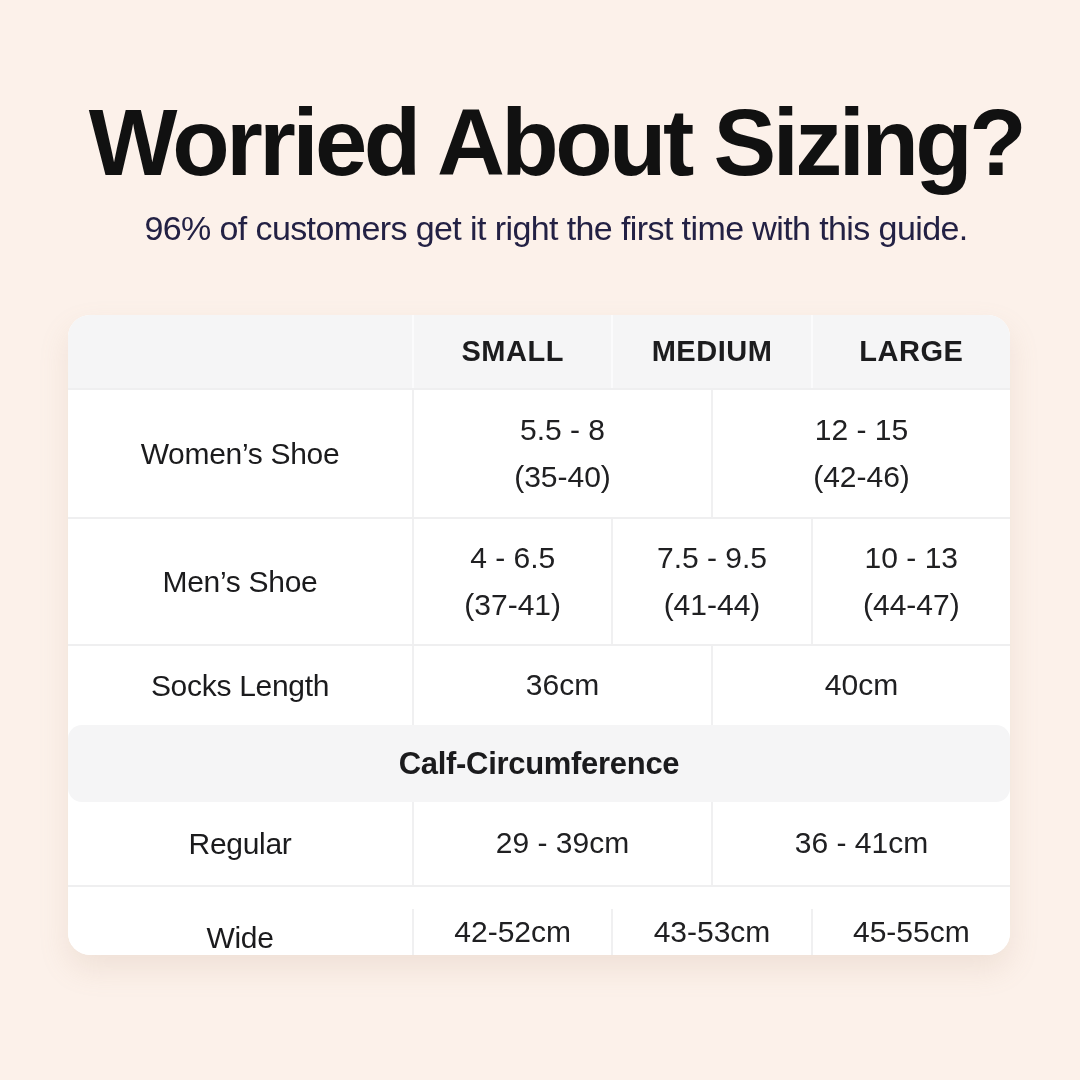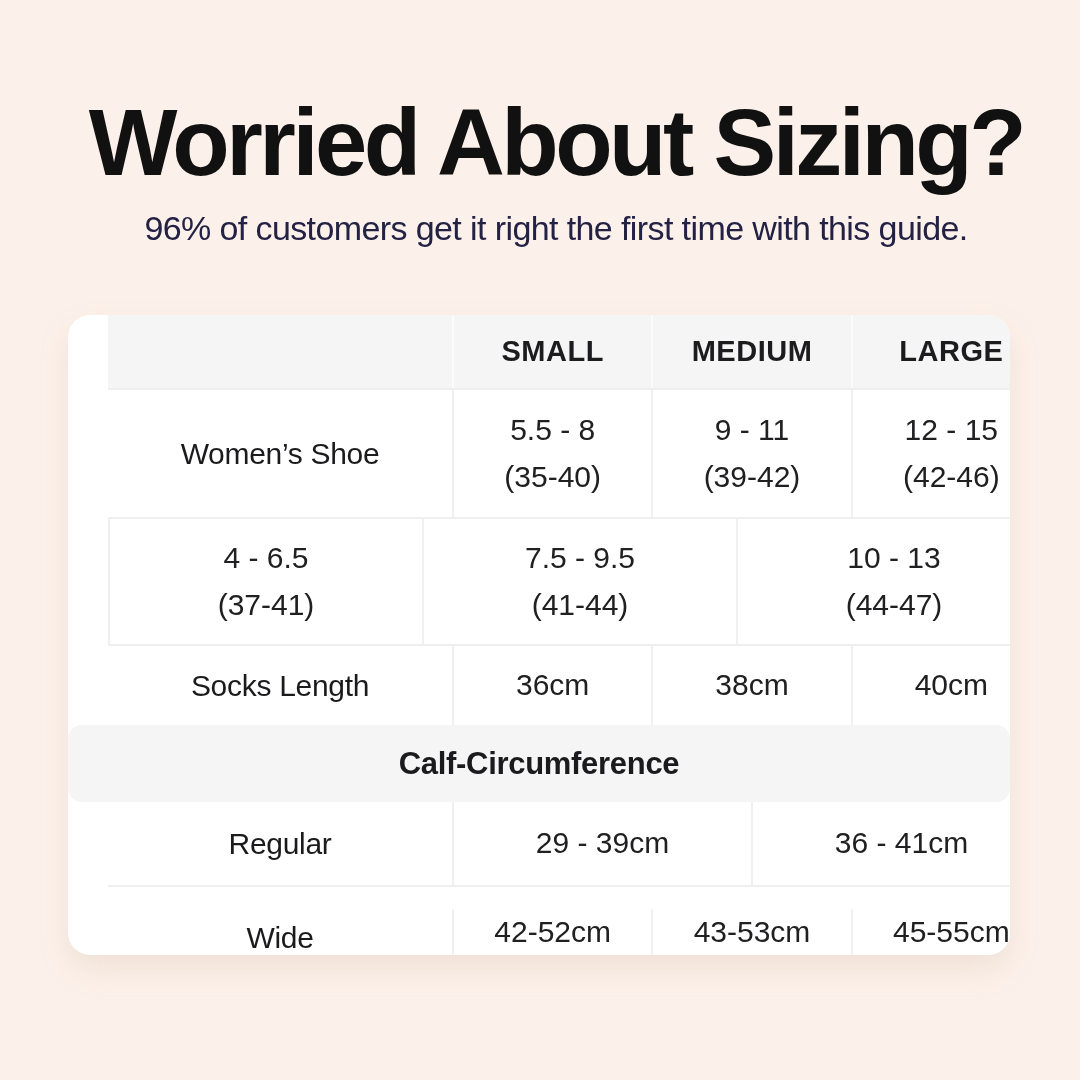--- a/index.html
+++ b/index.html
@@ -38,21 +38,21 @@
     width: 942px;
     height: 640px;
     background: #FFFFFF;
     border-radius: 22px;
     box-shadow: 0 14px 30px rgba(176, 140, 118, 0.16);
     overflow: hidden;
     display: flex;
     flex-direction: column;
   }
 
-  .trow { display: flex; width: 100%; margin-left: 40px; }
+  .trow { display: flex; width: 100%; }
   .cell {
     display: flex;
     flex-direction: column;
     align-items: center;
     justify-content: center;
     text-align: center;
   }
   .c-label { width: 344px; }
   .c-val { flex: 1; }
 
@@ -121,51 +121,45 @@
     <div class="cell c-val col-head">LARGE</div>
   </div>
 
   <div class="trow row-body row-women">
     <div class="cell c-label row-label">Women’s Shoe</div>
     <div class="cell c-val">
       <span class="val-line">5.5 - 8</span>
       <span class="val-line">(35-40)</span>
     </div>
     <div class="cell c-val">
-      <span class="val-line">9 - 11</span>
-      <span class="val-line">(39-42)</span>
-    </div>
-    <div class="cell c-val">
       <span class="val-line">12 - 15</span>
       <span class="val-line">(42-46)</span>
     </div>
   </div>
 
   <div class="trow row-body row-men">
+    <div class="cell c-label row-label">Men’s Shoe</div>
     <div class="cell c-val">
       <span class="val-line">4 - 6.5</span>
       <span class="val-line">(37-41)</span>
     </div>
     <div class="cell c-val">
       <span class="val-line">7.5 - 9.5</span>
       <span class="val-line">(41-44)</span>
     </div>
     <div class="cell c-val">
       <span class="val-line">10 - 13</span>
       <span class="val-line">(44-47)</span>
     </div>
   </div>
 
   <div class="trow row-body row-socks">
     <div class="cell c-label row-label">Socks Length</div>
     <div class="cell c-val">
       <span class="val-line">36cm</span>
-    </div>
-    <div class="cell c-val">
-      <span class="val-line">38cm</span>
     </div>
     <div class="cell c-val">
       <span class="val-line">40cm</span>
     </div>
   </div>
 
   <div class="section-band">
     <span class="section-title">Calf-Circumference</span>
   </div>
 

